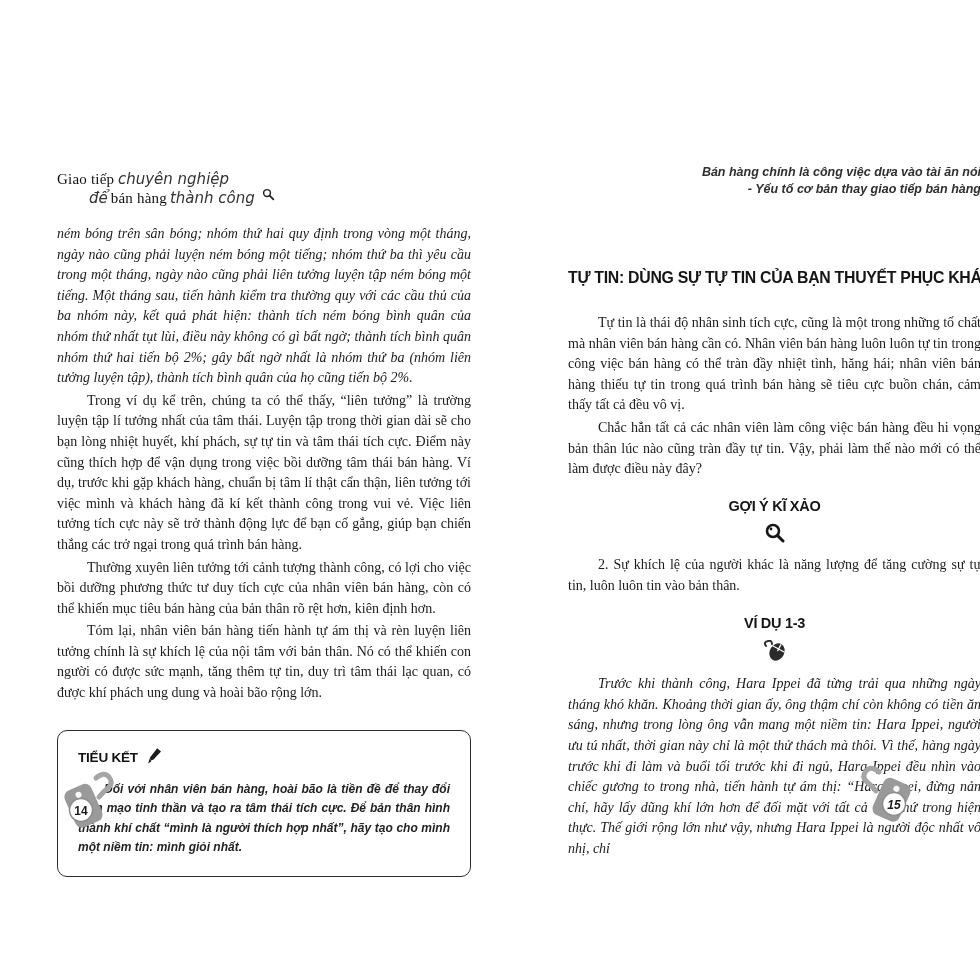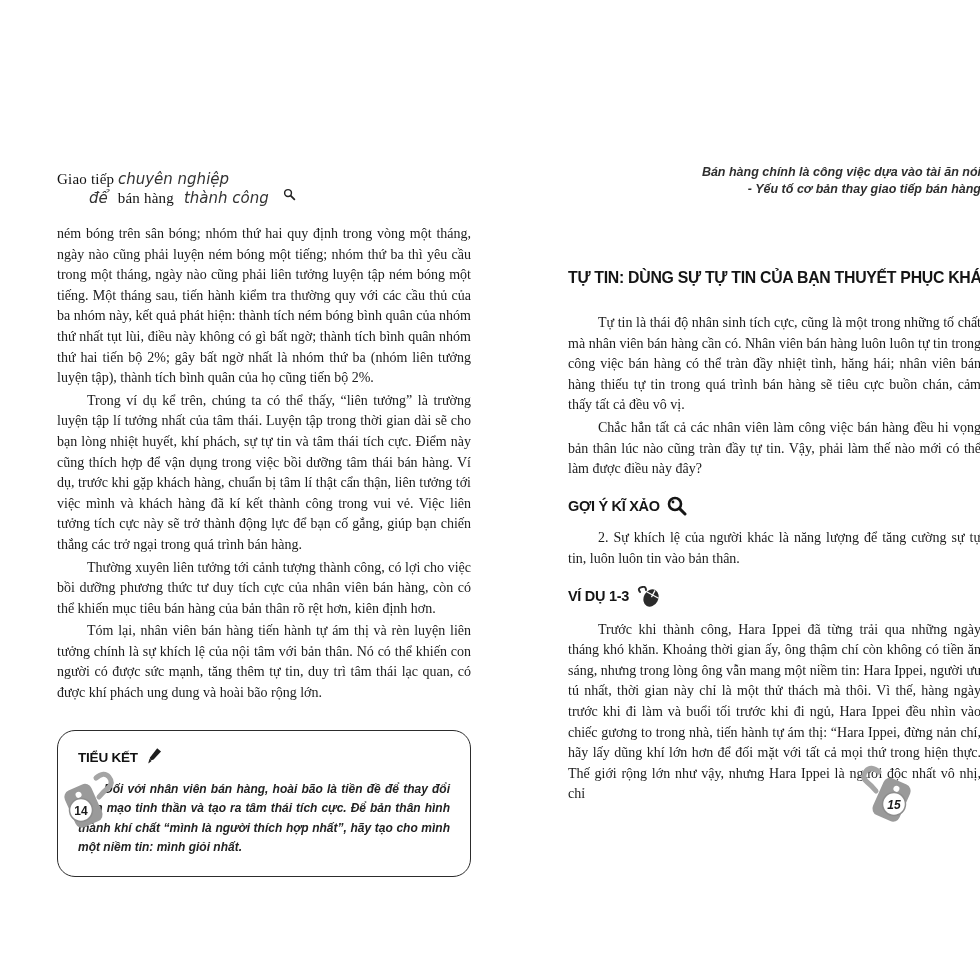--- a/index.html
+++ b/index.html
@@ -5,49 +5,49 @@
   * { margin:0; padding:0; box-sizing:border-box; }
   html,body { width:980px; height:980px; background:#ffffff; overflow:hidden; }
   body { font-family:"Liberation Serif", serif; color:#1b1b1b; position:relative; }
 
   .page { position:absolute; }
   .page-left  { left:57px;  top:170px; width:414px; }
   .page-right { left:568px; top:164px; width:413px; }
 
   
   .rh-left { font-size:15px; line-height:19px; color:#111; white-space:nowrap; }
-  .rh-left .rh-line2 { padding-left:32px; display:flex; align-items:center; gap:10px; }
+  .rh-left .rh-line2 { padding-left:32px; display:flex; align-items:center; gap:3px; }
   .rh-bold   { font-family:"Liberation Serif", serif; font-weight:normal; letter-spacing:.2px; }
   .rh-script { font-family:"DejaVu Sans", sans-serif; font-style:italic; font-size:15px; color:#333; }
   .rh-icon   { display:inline-block; margin-left:4px; transform:translateY(-2px); }
 
   .rh-right { text-align:right; font-family:"Liberation Sans", sans-serif;
               font-style:italic; font-weight:bold; font-size:12.5px; line-height:17px; color:#2e2e2e; }
 
   
   .bodytext { margin-top:16px; font-size:14px; line-height:20.6px; text-align:justify; }
   .bodytext p { text-indent:30px; }
   .bodytext p.noindent { text-indent:0; }
-  .ital { }
+  .ital { font-style:italic; }
 
   
   .section-title { margin-top:70px; font-family:"Liberation Sans", sans-serif; font-weight:bold;
                    font-size:16.5px; letter-spacing:-.3px; color:#151515;
                    transform:scaleX(.96); transform-origin:left; white-space:nowrap; }
   .subhead { font-family:"Liberation Sans", sans-serif; font-weight:bold; font-size:14.5px;
              letter-spacing:-.3px; color:#151515; display:flex; align-items:center; gap:7px; }
   .subhead .sh-icon { display:inline-flex; }
 
   .rp-body { margin-top:26px; font-size:14px; line-height:20.6px; text-align:justify; }
   .rp-body p { text-indent:30px; }
   .mt-par { margin-top:2px; }
-  .gap-head { margin-top:16px; margin-bottom:12px; }
+  .gap-head { margin-top:16px; margin-bottom:12px;flex-direction:column; }
 
   
-  .summary-box { margin-top:26px; border:1.5px solid #2c2c2c; border-radius:18px;
+  .summary-box { margin-top:26px; border:1.5px solid #2c2c2c; border-radius:10px;
                  padding:16px 20px 18px 20px; }
   .summary-title { font-family:"Liberation Sans", sans-serif; font-weight:bold; font-size:13.5px;
                    letter-spacing:-.2px; color:#111; display:flex; align-items:center; gap:8px; }
   .summary-text { margin-top:12px; font-family:"Liberation Sans", sans-serif; font-weight:bold;
                   font-style:italic; font-size:12px; line-height:19.5px; color:#222;
                   text-align:justify; text-indent:26px; }
 
   
   .page-tag { position:absolute; width:66px; height:64px; }
   .tag-left  { left:56px;  top:770px; }

